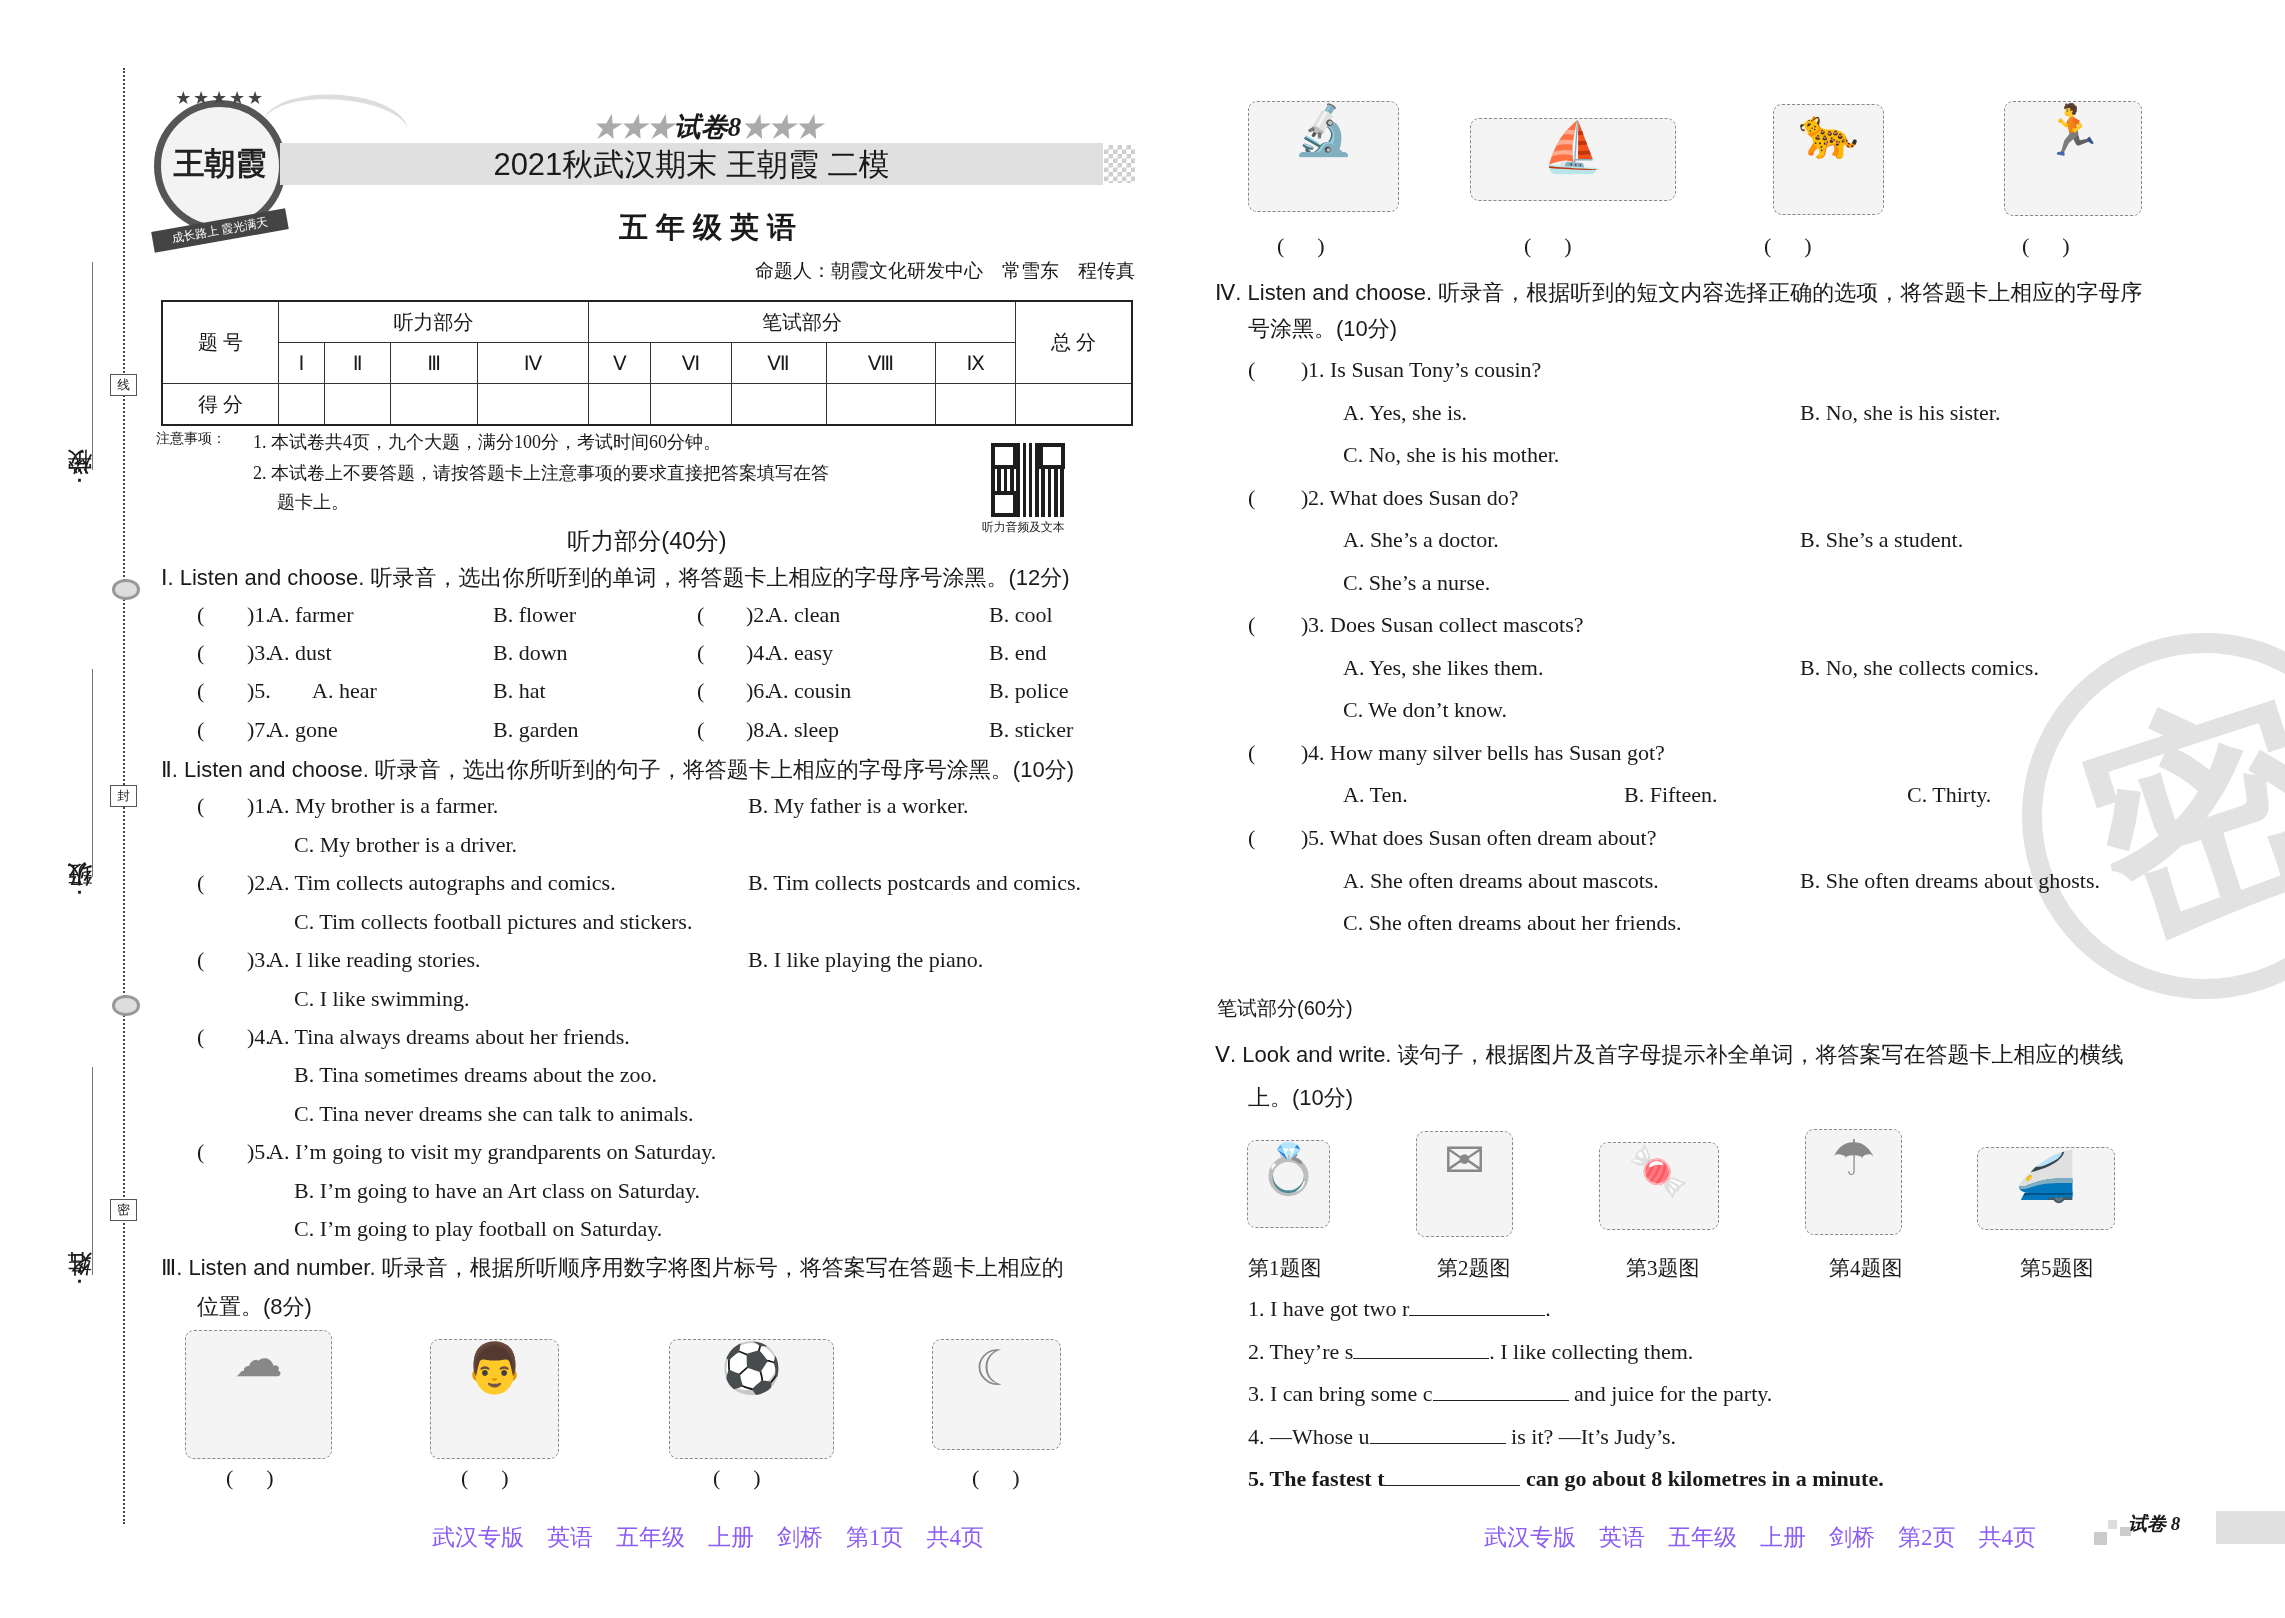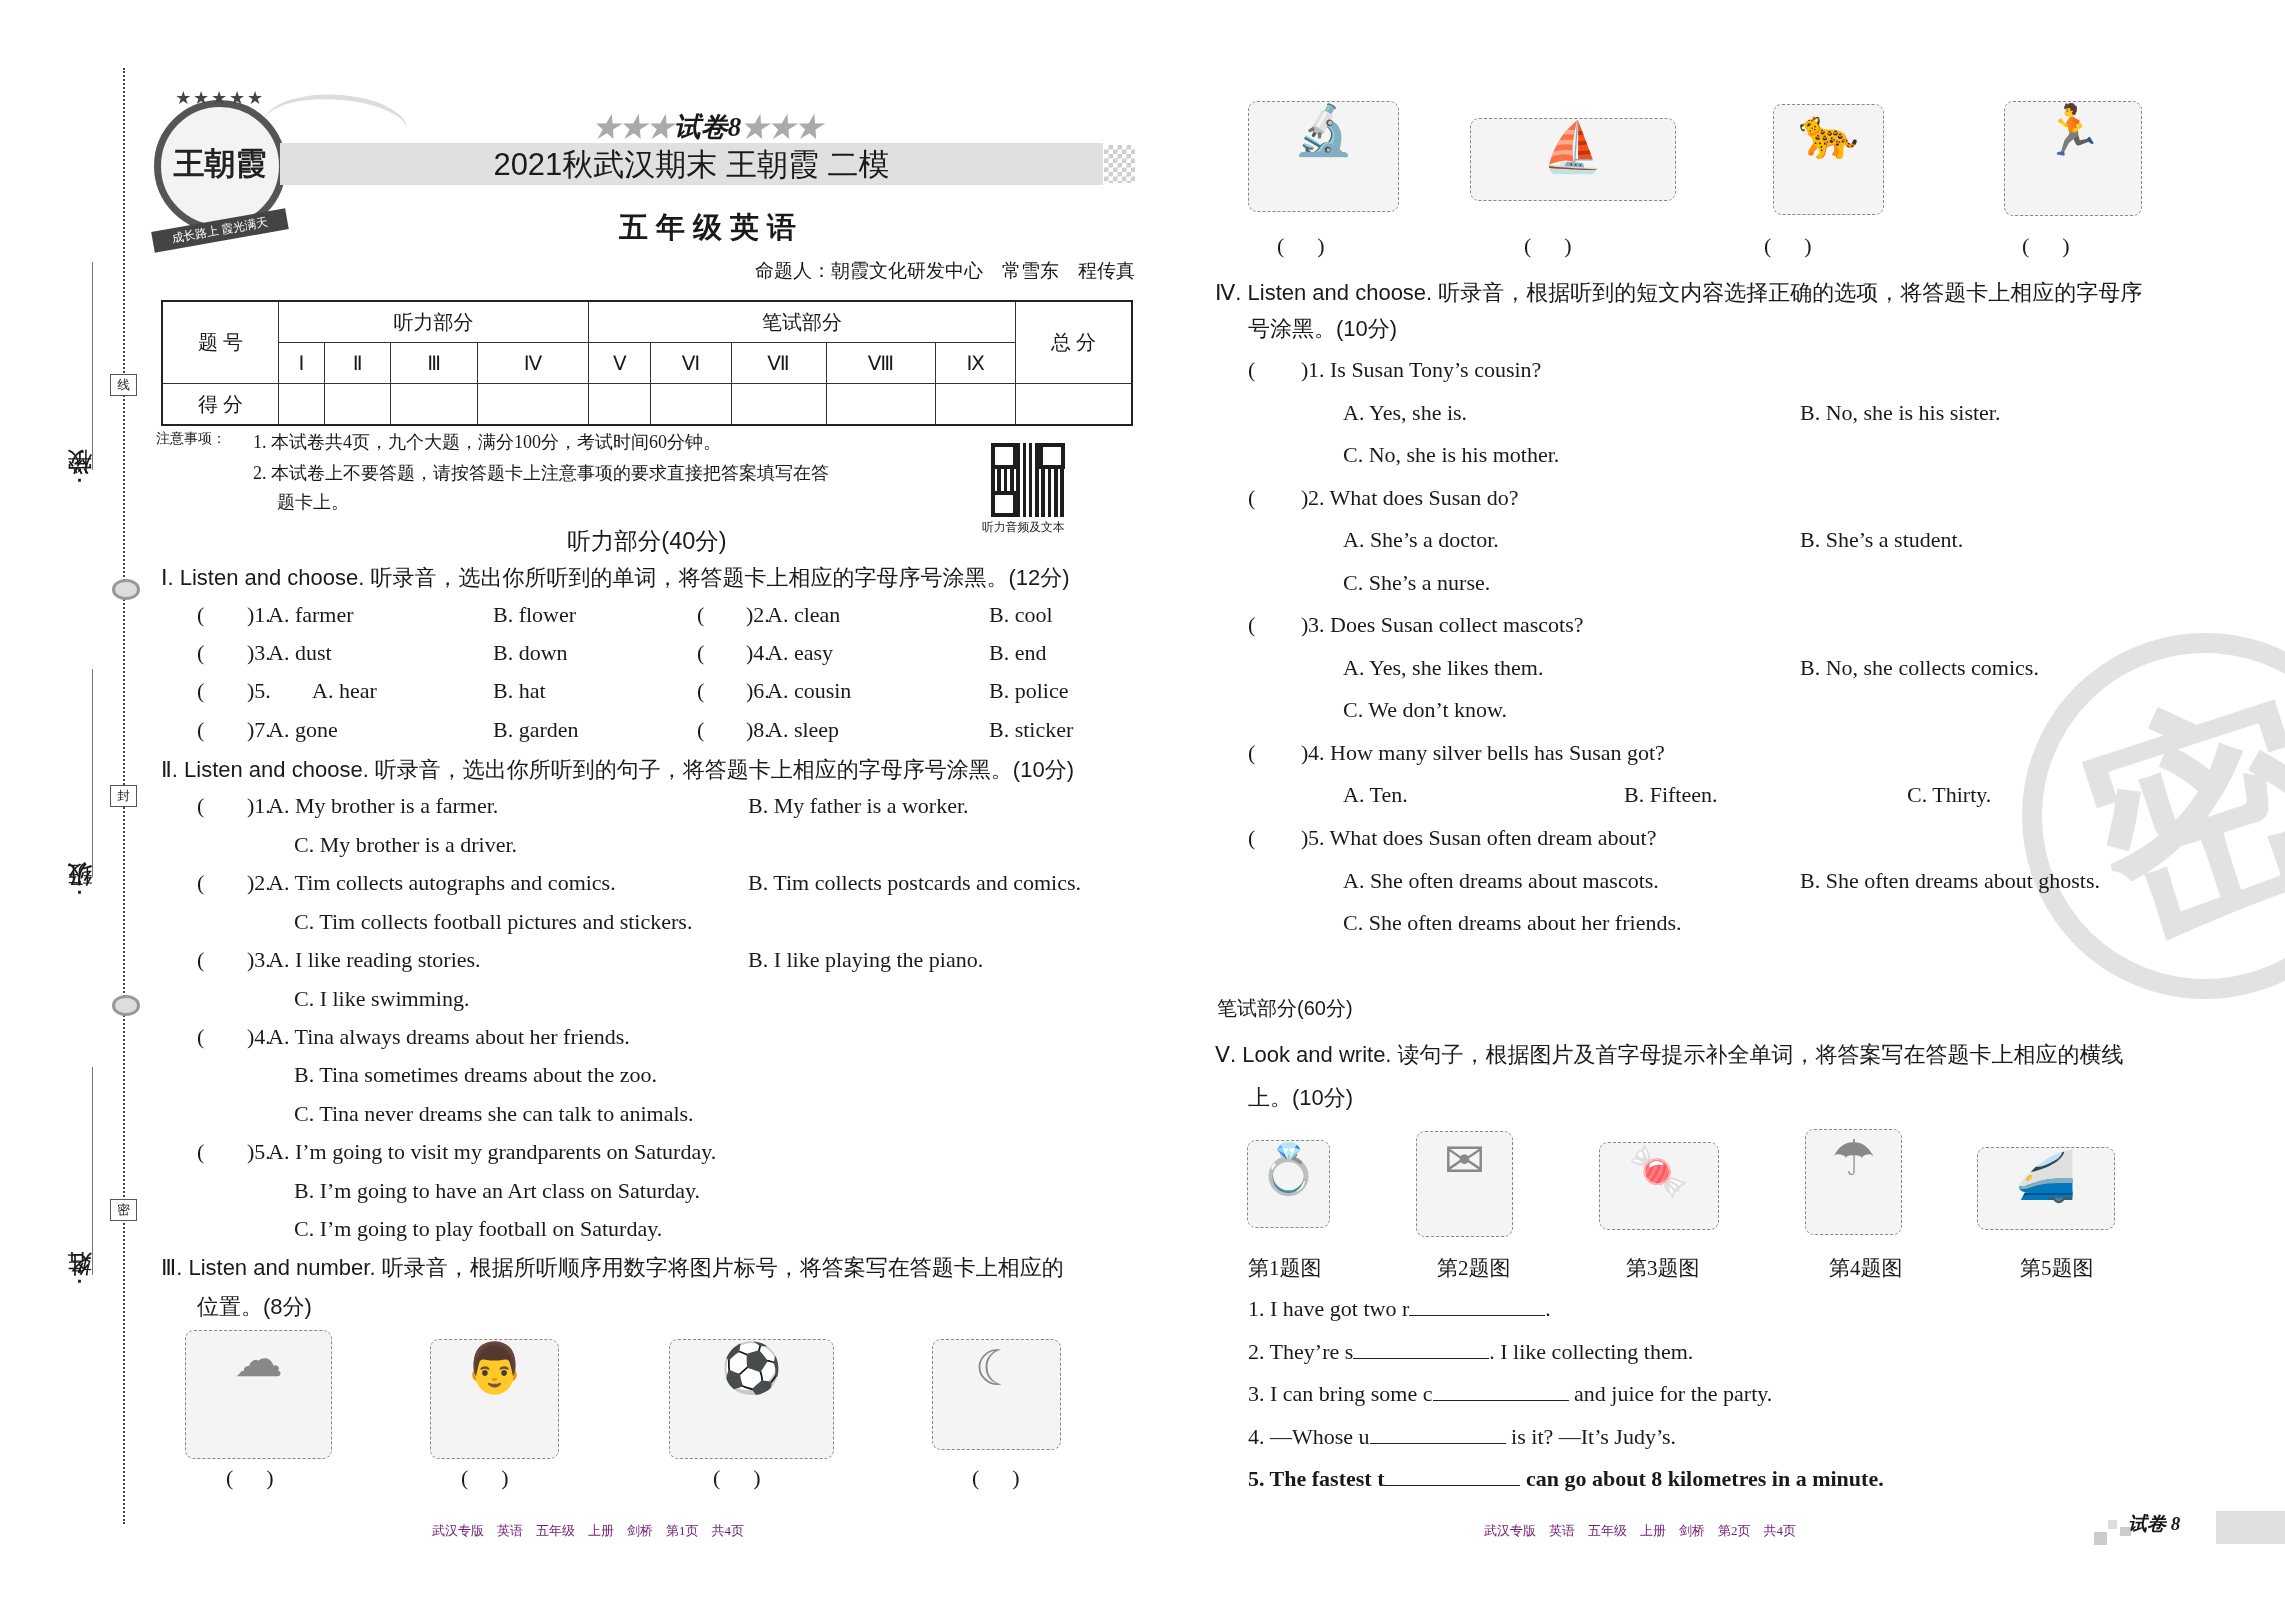--- a/index.html
+++ b/index.html
@@ -31,21 +31,21 @@
   .qr{position:absolute;left:991px;top:443px;width:74px;height:74px;background:
      repeating-linear-gradient(90deg,#111 0 3.6px,#fff 3.6px 6.3px),#fff;opacity:.95;}
   .qr:before,.qr:after{content:"";position:absolute;width:18px;height:18px;border:4.5px solid #111;background:#fff;}
   .qr:before{left:0;top:0;} .qr:after{left:0;bottom:0;}
   .qr-corner{position:absolute;right:0;top:0;width:18px;height:18px;border:4.5px solid #111;background:#fff;}
   .q-line{position:absolute;font-size:22px;white-space:nowrap;}
   .heading{position:absolute;font-size:22px;white-space:nowrap;}
   .pic{position:absolute;border:1.8px dashed #888;border-radius:9px;background:#f4f4f4;color:#777;font-size:12.7px;text-align:center;}
   .pic-icon{font-size:49px;line-height:1.2;color:#888;font-family:"DejaVu Sans",sans-serif;}
   .bracket{position:absolute;font-size:22px;white-space:pre;}
-  .footer{position:absolute;font-size:13px;white-space:pre;color:#701a75;}
+  .footer{position:absolute;font-size:23px;white-space:pre;color:#8b5cf6;}
   .blank{display:inline-block;width:136px;border-bottom:1.4px solid #222;height:20px;vertical-align:baseline;}
   .watermark{position:absolute;left:2022px;top:633px;width:326px;height:326px;border-radius:50%;border:20px solid #e2e2e2;color:#e2e2e2;font-size:226px;font-weight:bold;text-align:center;line-height:326px;font-family:"DejaVu Sans",sans-serif;transform:rotate(-18deg);z-index:0;}
   .paper-tab-grey{position:absolute;left:2216px;top:1511px;width:70px;height:33px;background:#e0e0e0;}
   .sq{position:absolute;background:#ccc;}
 </style>
 </head>
 <body>
 
 <div class="bind-line"></div>
 <div class="bind-field" style="top:262px;height:208px;"></div>

